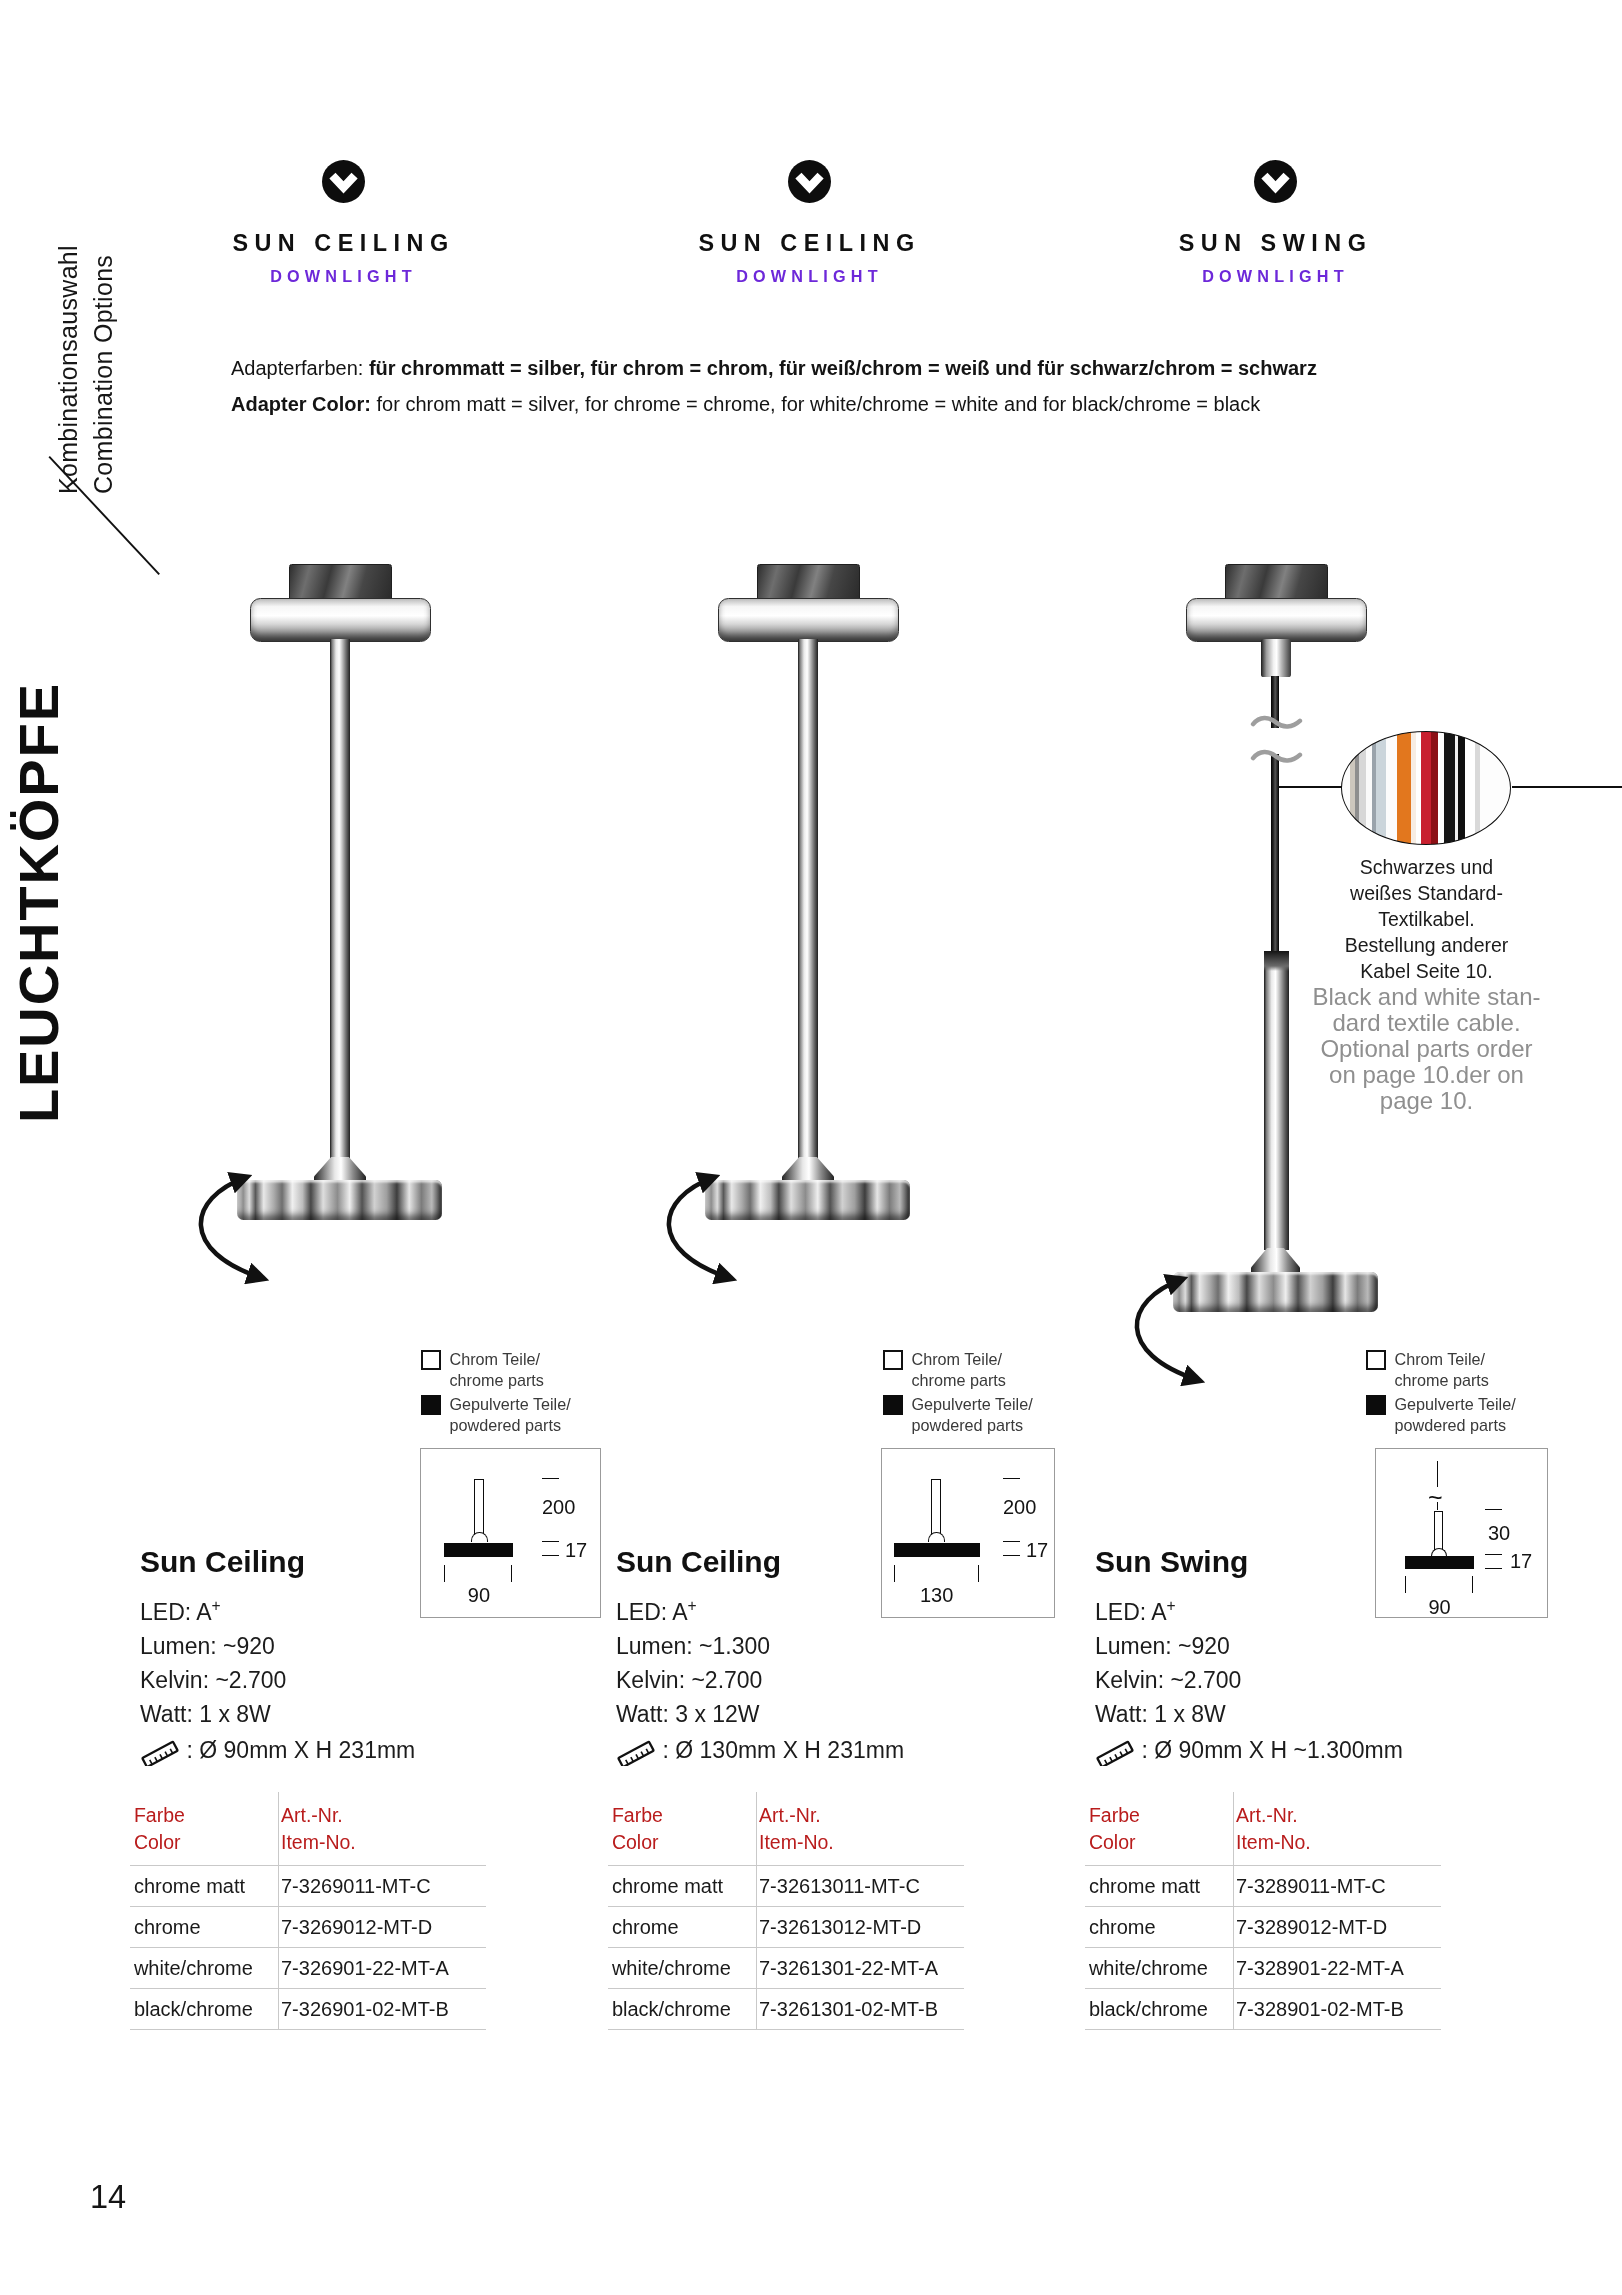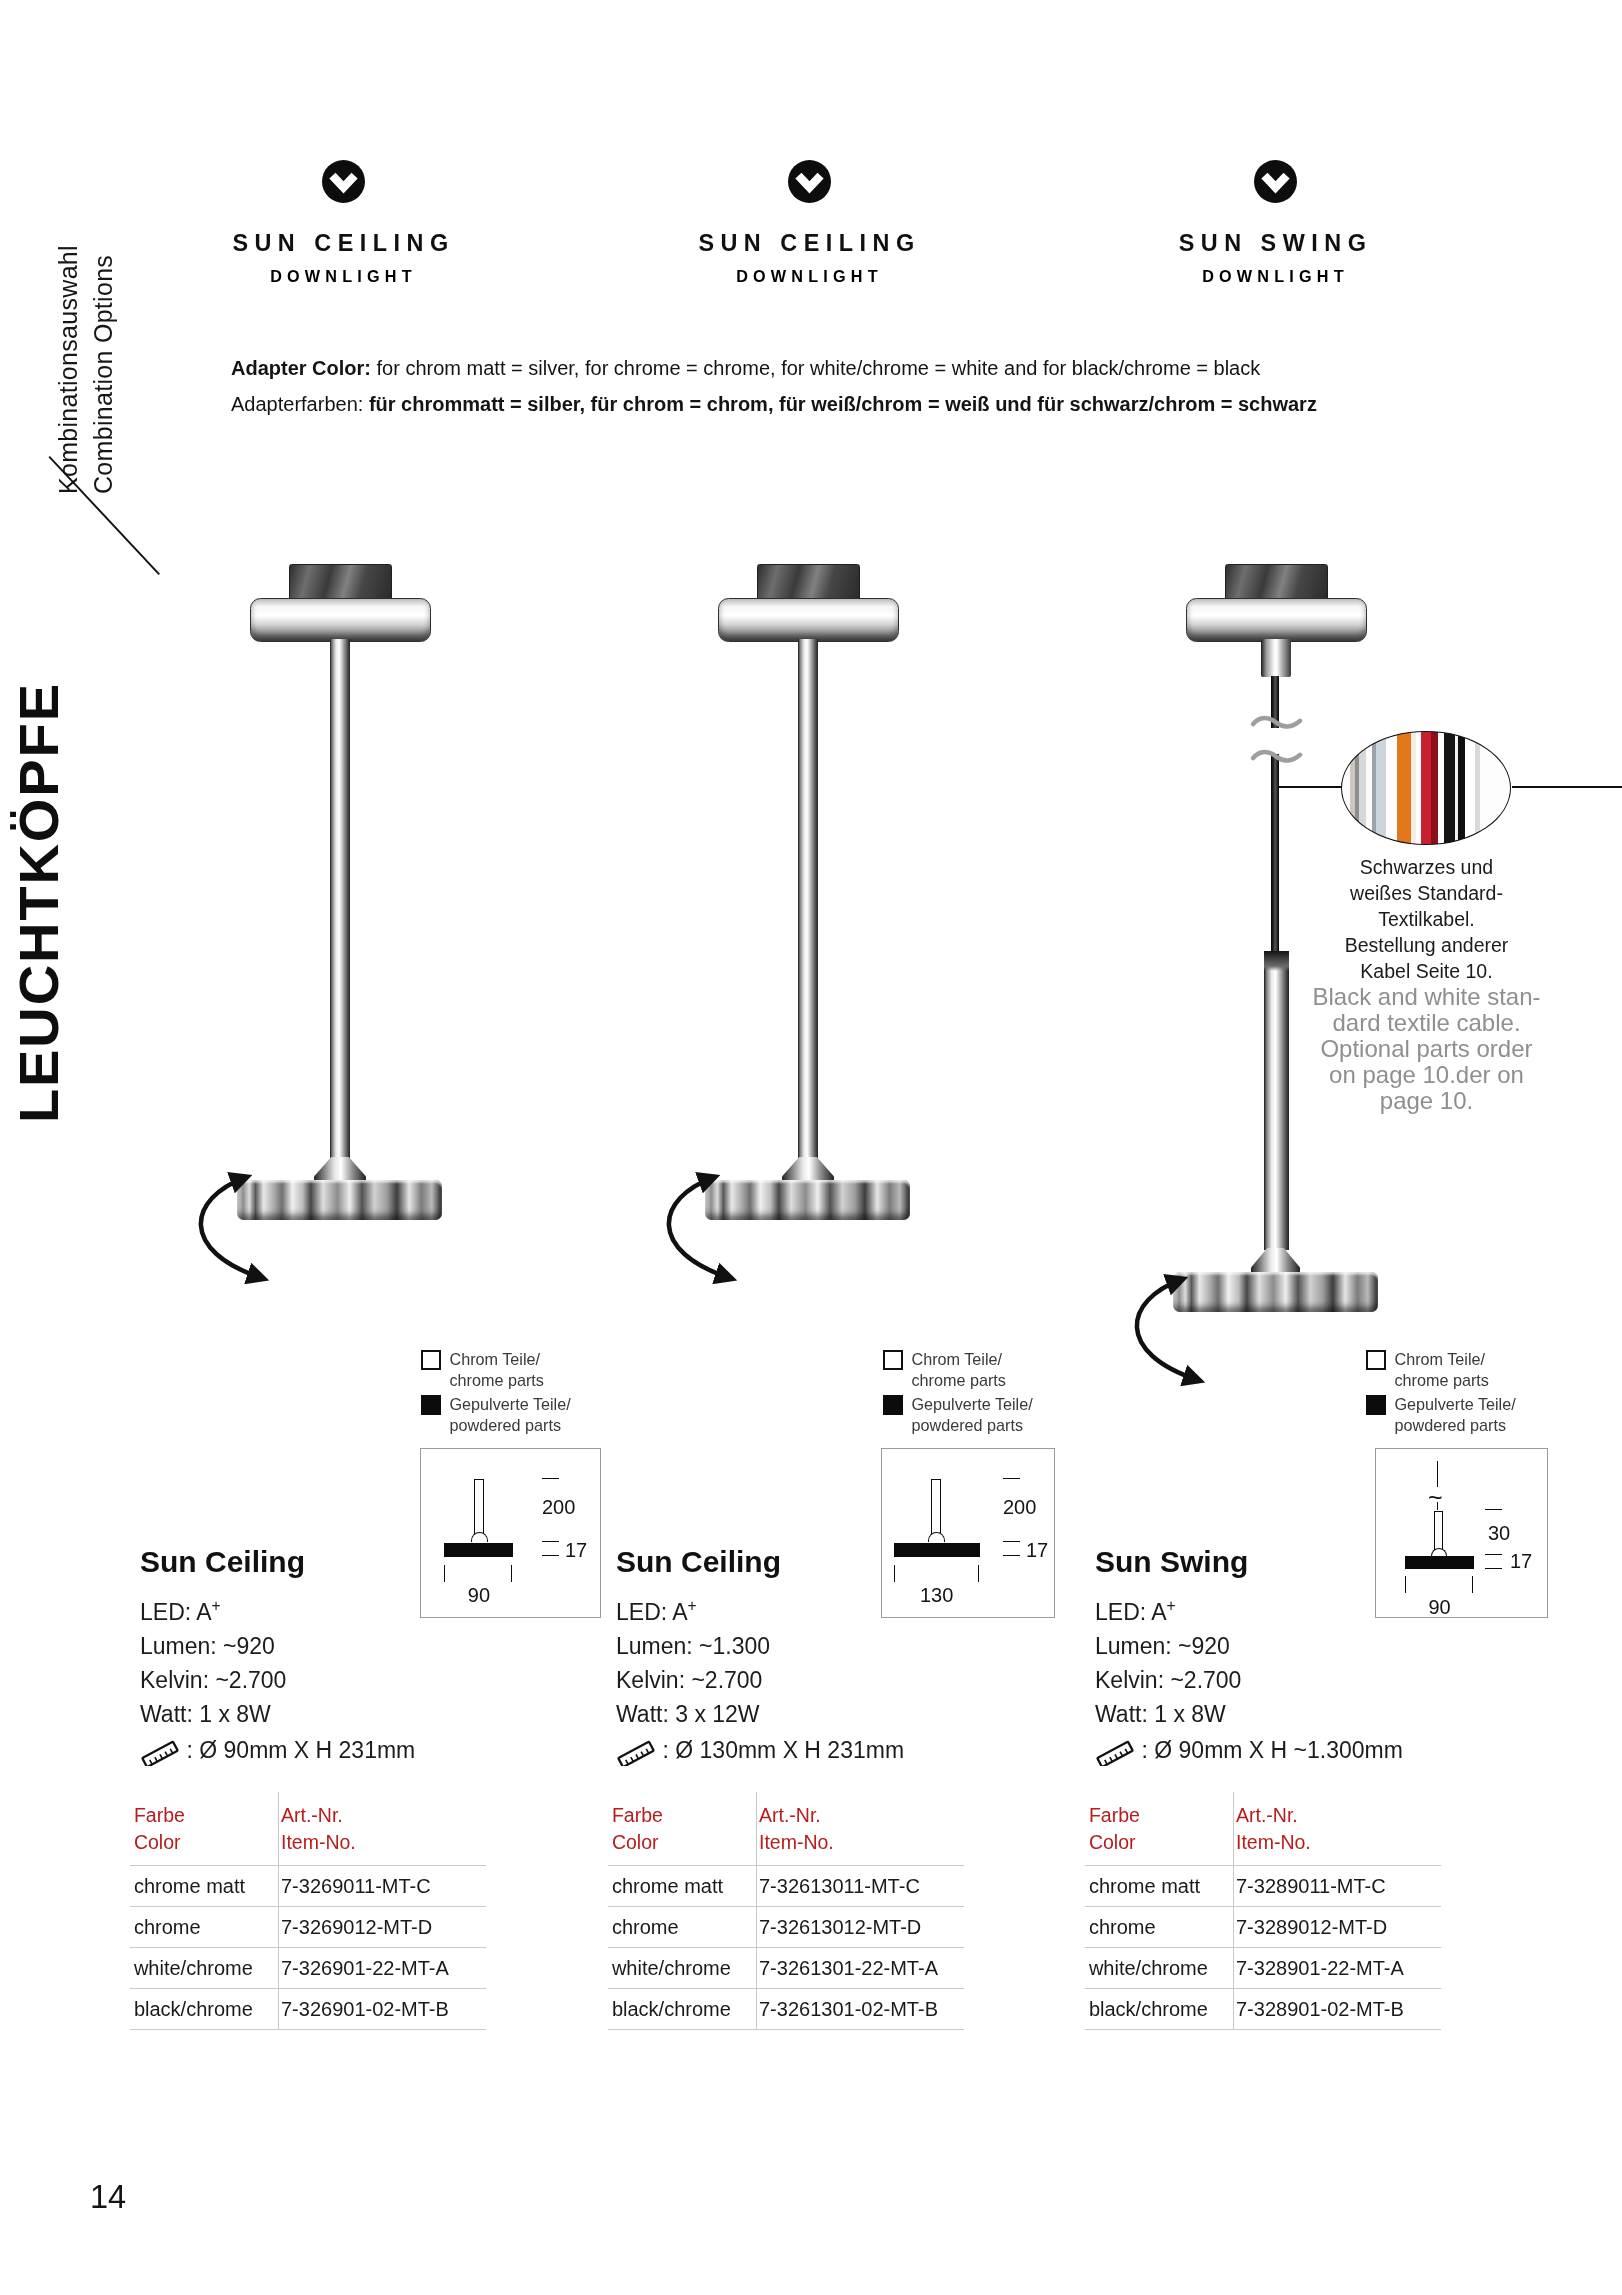--- a/index.html
+++ b/index.html
@@ -12,21 +12,21 @@
   .kicker-1{left:83px;top:465px;}
   .kicker-2{left:118px;top:465px;}
   .side-title{left:71px;top:1058px;font-size:56px;font-weight:800;letter-spacing:1.9px;color:#0e0e0e;}
   .diag-line{position:absolute;left:44px;top:450px;}
 
   
   .colhead{position:absolute;top:160px;width:455px;text-align:center;}
   .colhead.c1{left:116px;} .colhead.c2{left:582px;} .colhead.c3{left:1048px;}
   .badge{display:inline-block;width:43px;height:43px;}
   .col-title{margin-top:25px;font-size:23.4px;font-weight:800;letter-spacing:6.5px;color:#101010;}
-  .col-sub{margin-top:10.4px;font-size:16.2px;font-weight:700;letter-spacing:5.2px;color:#000000;}
+  .col-sub{margin-top:10.4px;font-size:16.2px;font-weight:700;letter-spacing:5.2px;color:#6d28d9;}
 
   
   .adapter-note{position:absolute;left:231px;top:350px;font-size:20px;line-height:36px;color:#141414;}
   .adapter-note .b{font-weight:700;}
   .adapter-note .r{font-weight:400;}
 
   
   .lamp{position:absolute;top:564px;width:208px;}
   .lamp.l1{left:236px;height:658px;} .lamp.l2{left:704px;height:658px;} .lamp.l3{left:1172px;height:751px;}
   .lamp *{position:absolute;}
@@ -163,22 +163,22 @@
   <div class="colhead c3">
     <svg class="badge" viewBox="0 0 66 66">
       <circle cx="33" cy="33" r="33" fill="#0d0d0d"></circle>
       <polyline points="16,24 33,42 50,24" fill="none" stroke="#ffffff" stroke-width="13"></polyline>
     </svg>
     <div class="col-title">SUN SWING</div>
     <div class="col-sub">DOWNLIGHT</div>
   </div>
 
   <div class="adapter-note">
+    <div><span class="r">Adapterfarben:</span> <span class="b">für chrommatt = silber, für chrom = chrom, für weiß/chrom = weiß und für schwarz/chrom = schwarz</span></div>
     <div><span class="b">Adapter Color:</span> <span class="r">for chrom matt = silver, for chrome = chrome, for white/chrome = white and for black/chrome = black</span></div>
-    <div><span class="r">Adapterfarben:</span> <span class="b">für chrommatt = silber, für chrom = chrom, für weiß/chrom = weiß und für schwarz/chrom = schwarz</span></div>
   </div>
 
   <div class="lamp l1">
     <div class="adapterblk"></div>
     <div class="plate"></div>
     <div class="rod"></div>
     <div class="bell"></div>
     <div class="disc"></div>
     <svg class="ceil-arrow" width="117" height="123" viewBox="0 0 180 190">
       <defs>

